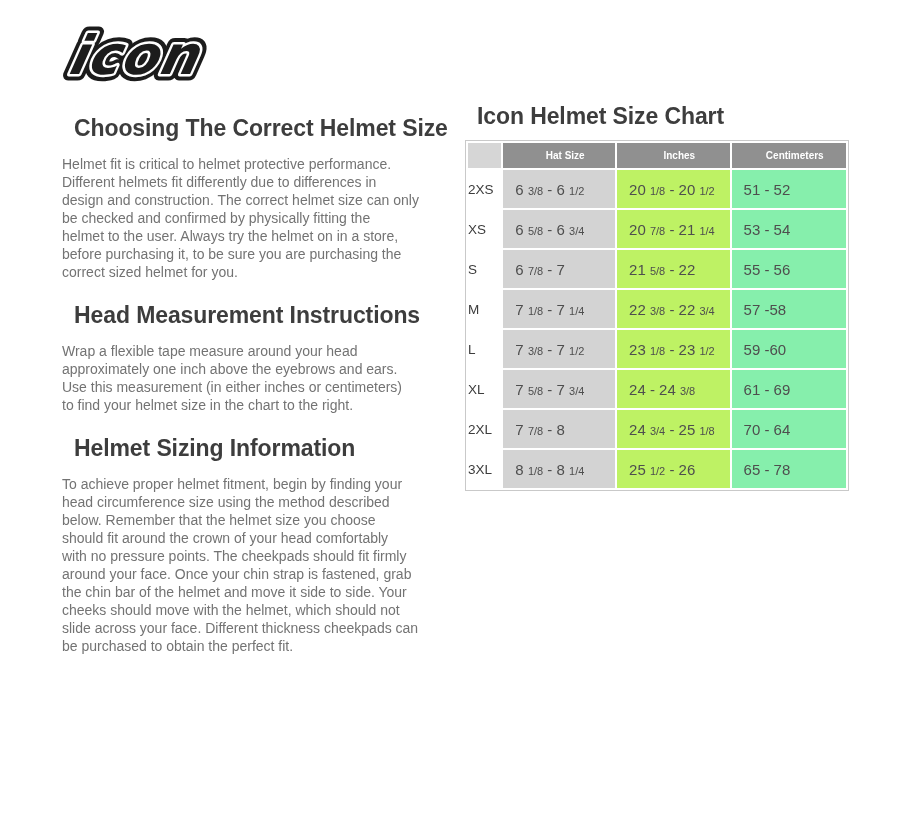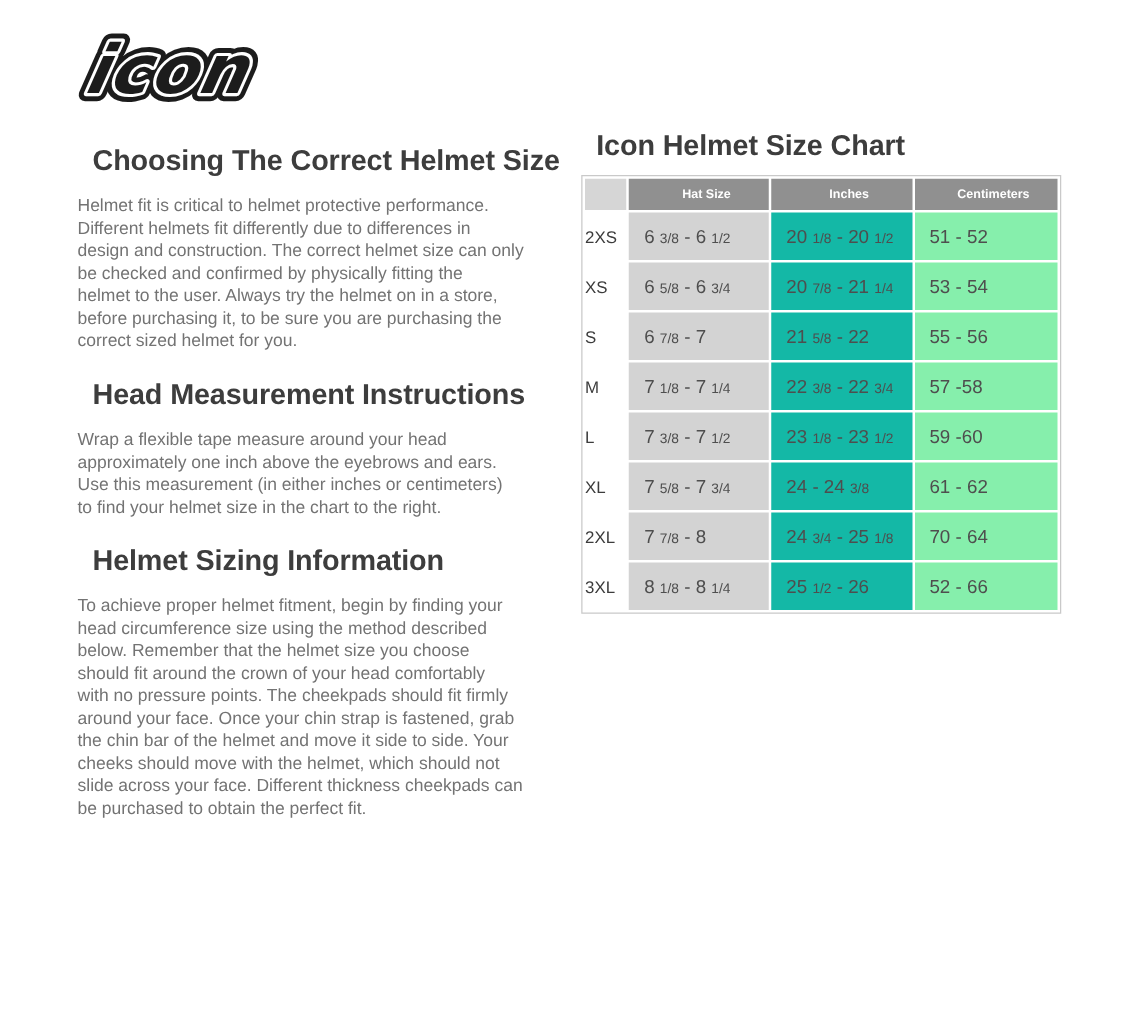--- a/index.html
+++ b/index.html
@@ -26,21 +26,21 @@
     border:1px solid #c9c9c9; margin-top:13px;
   }
   .size-chart th {
     background:#909090; color:#ffffff; font-size:10px; font-weight:700;
     text-align:center; padding:4px 0 4px 12px; height:17px;margin-top:43px;
   }
   .size-chart th.corner { background:#d6d6d6; width:34px; padding:4px 0; }
   .size-chart td { height:38px; font-size:15px; color:#4e4e4e; padding:0 6px 0 12px; }
   .size-chart td.label { width:34px; padding:0; text-align:left; font-size:13.5px; color:#3c3c3c; background:#ffffff; }
   .size-chart td.hat  { background:#d3d3d3; width:100px; }
-  .size-chart td.inch { background:#14b8a6; width:100px; }
+  .size-chart td.inch { background:#bef264; width:100px; }
   .size-chart td.cm   { background:#86efac; width:100px; }
   .frac { font-size:11px; }
 </style>
 </head>
 <body>
 
 <div class="page">
 
   <svg class="logo" width="186" height="62" viewBox="0 0 186 62" aria-hidden="true">
     <g transform="translate(16,0) skewX(-14)">
@@ -122,31 +122,31 @@
           <tr>
             <td class="label">L</td>
             <td class="hat">7 <span class="frac">3/8</span> - 7 <span class="frac">1/2</span></td>
             <td class="inch">23 <span class="frac">1/8</span> - 23 <span class="frac">1/2</span></td>
             <td class="cm">59 -60</td>
           </tr>
           <tr>
             <td class="label">XL</td>
             <td class="hat">7 <span class="frac">5/8</span> - 7 <span class="frac">3/4</span></td>
             <td class="inch">24 - 24 <span class="frac">3/8</span></td>
-            <td class="cm">61 - 62</td>
+            <td class="cm">61 - 69</td>
           </tr>
           <tr>
             <td class="label">2XL</td>
             <td class="hat">7 <span class="frac">7/8</span> - 8</td>
             <td class="inch">24 <span class="frac">3/4</span> - 25 <span class="frac">1/8</span></td>
             <td class="cm">70 - 64</td>
           </tr>
           <tr>
             <td class="label">3XL</td>
             <td class="hat">8 <span class="frac">1/8</span> - 8 <span class="frac">1/4</span></td>
             <td class="inch">25 <span class="frac">1/2</span> - 26</td>
-            <td class="cm">52 - 66</td>
+            <td class="cm">65 - 78</td>
           </tr>
         </tbody>
     </table>
   </div>
 
 </div>
 
 </body></html>

